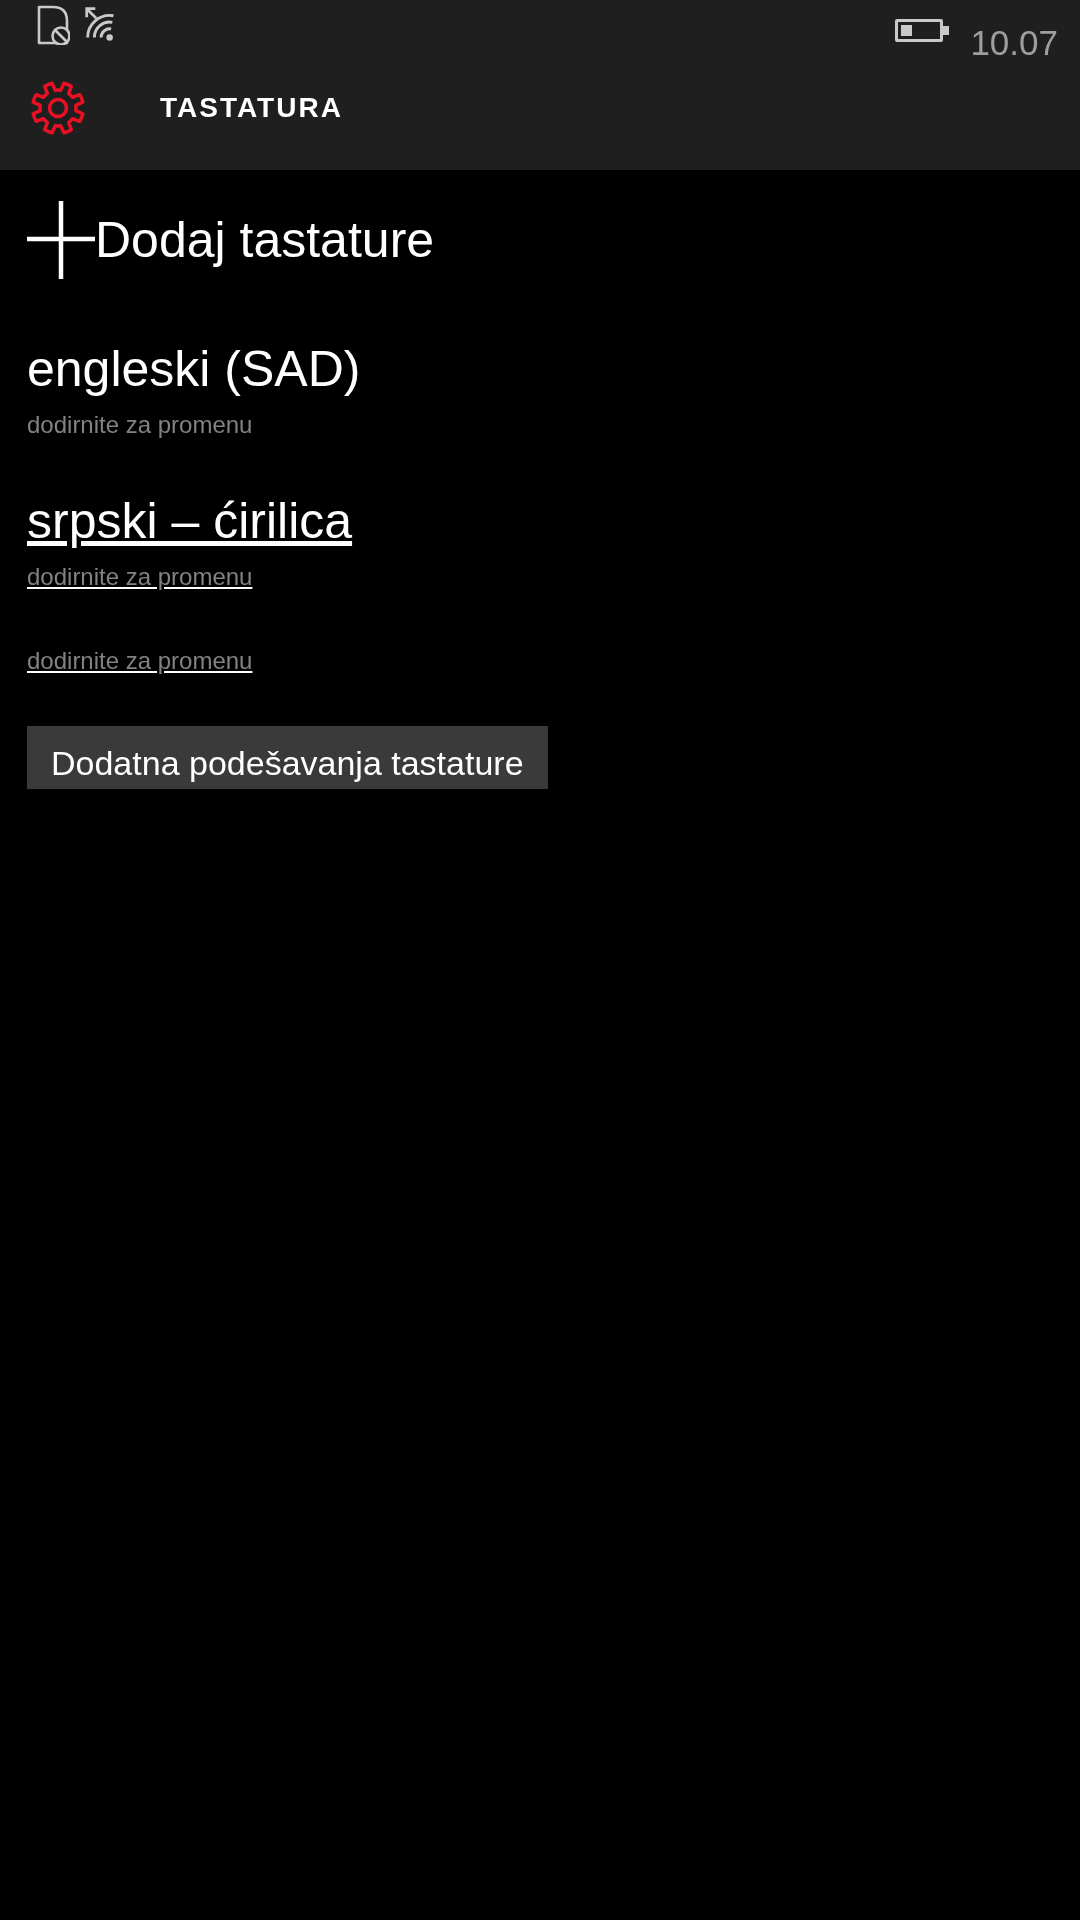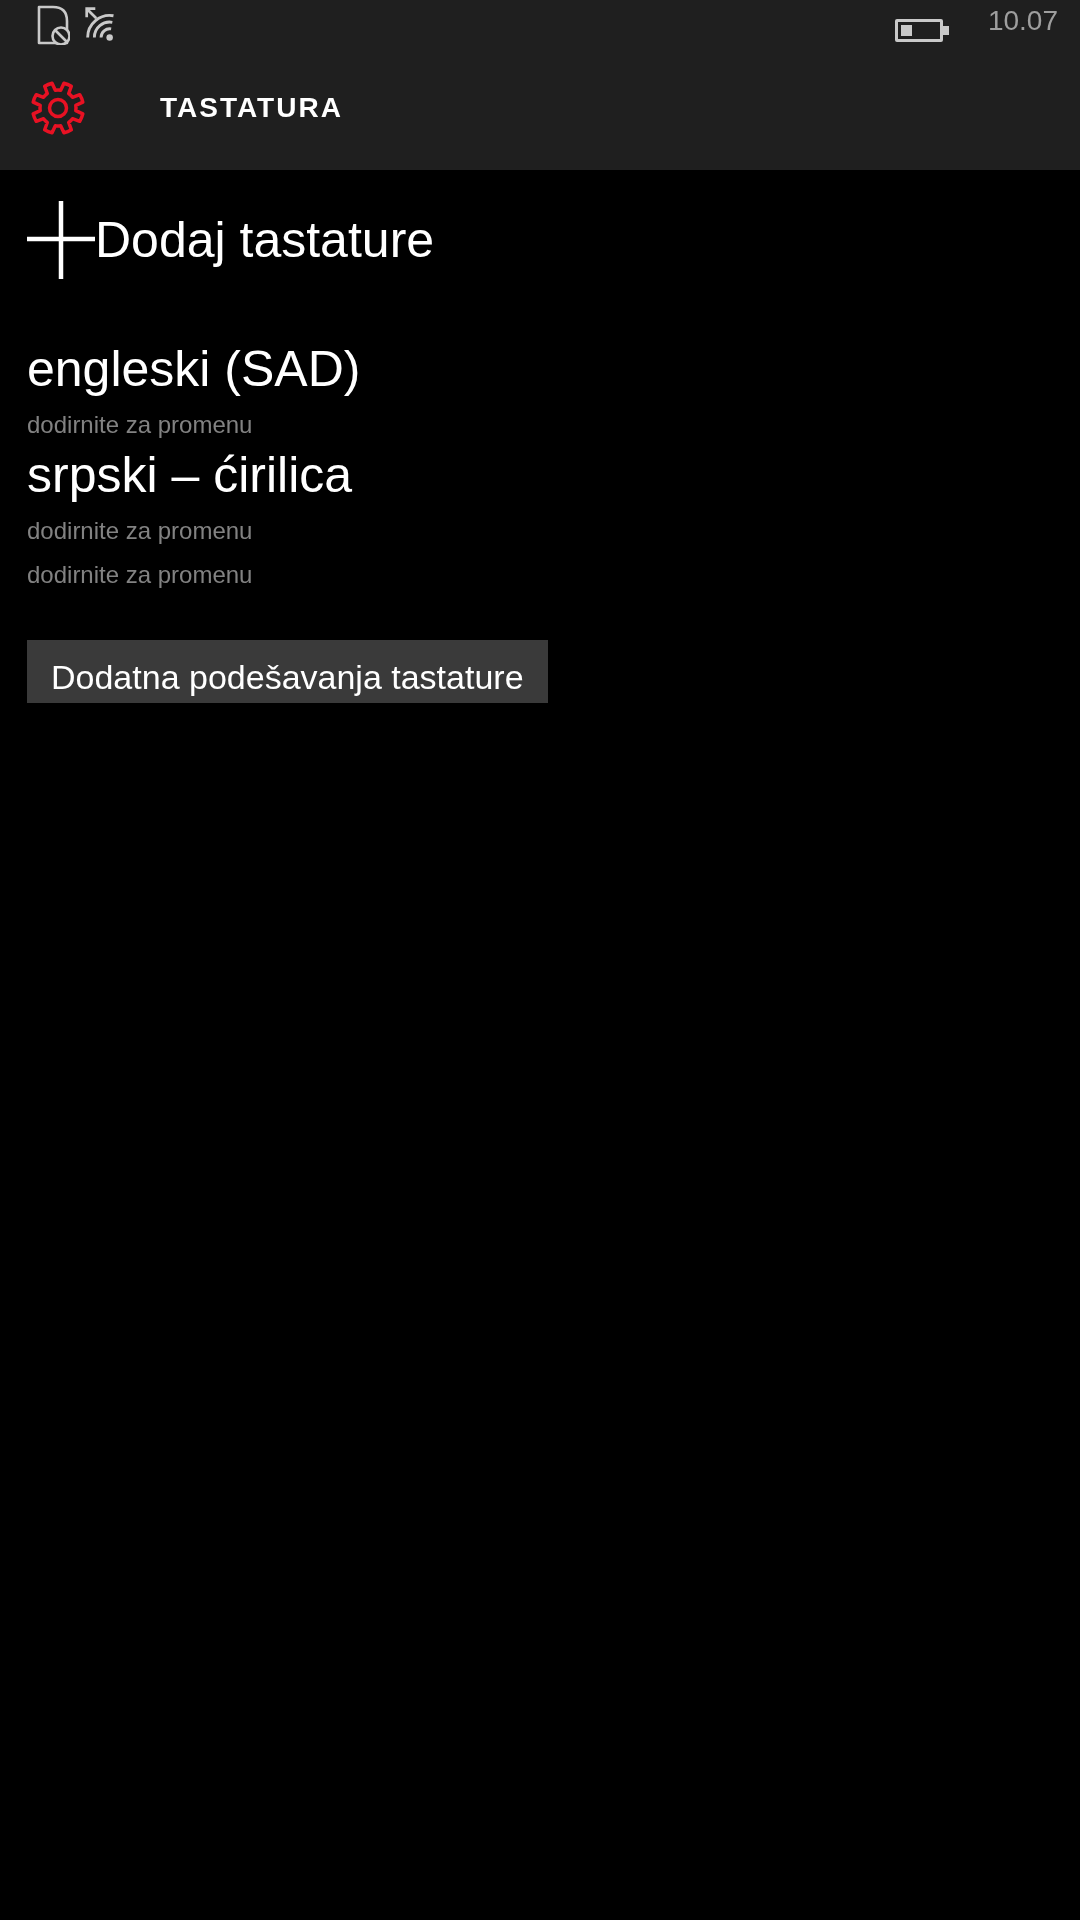--- a/index.html
+++ b/index.html
@@ -15,29 +15,29 @@
     font-family:"Liberation Sans",sans-serif;
   }
   
   .header{position:relative;width:100%;height:170px;background:var(--header-bg);}
   .icon-nosim{position:absolute;left:36px;top:5px;}
   .icon-wifi{position:absolute;left:80px;top:2px;}
   .battery{position:absolute;left:895px;top:19px;width:48px;height:23px;
     border:3px solid var(--status-icon);border-radius:2px;}
   .battery-fill{position:absolute;left:3px;top:3px;bottom:3px;background:var(--status-icon);}
   .battery-nub{position:absolute;right:-9px;top:4px;width:6px;height:9px;background:var(--status-icon);}
-  .time{position:absolute;right:22px;top:4px;font-size:28px;line-height:34px;color:var(--status-time);}
+  .time{position:absolute;right:22px;top:26px;font-size:35px;line-height:34px;color:var(--status-time);}
   .gear{position:absolute;left:30px;top:80px;}
   .app-title{position:absolute;left:160px;top:92px;font-size:28px;letter-spacing:2px;color:#ffffff;font-weight:bold;}
   
   .content{padding:30px 27px 0 27px;}
   .add-row{display:flex;align-items:center;height:80px;margin-bottom:58px;cursor:pointer;}
   .add-label{font-size:50px;font-weight:300;white-space:nowrap;}
   .kb-item{cursor:pointer;}
-  .kb-item + .kb-item{}
+  .kb-item + .kb-item{margin-top:46px;text-decoration:underline;}
   .kb-name{font-size:50px;font-weight:300;line-height:62px;white-space:nowrap;}
   .kb-hint{font-size:24px;line-height:38px;margin-top:6px;color:var(--hint-text);}
   .more-btn{
     display:inline-block;margin-top:46px;height:63px;line-height:74px;
     padding:0 24px;background:var(--button-bg);color:#ffffff;border:none;
     font-family:inherit;font-size:34px;cursor:pointer;white-space:nowrap;
   }
   svg{display:block;}
 </style>
 </head>

